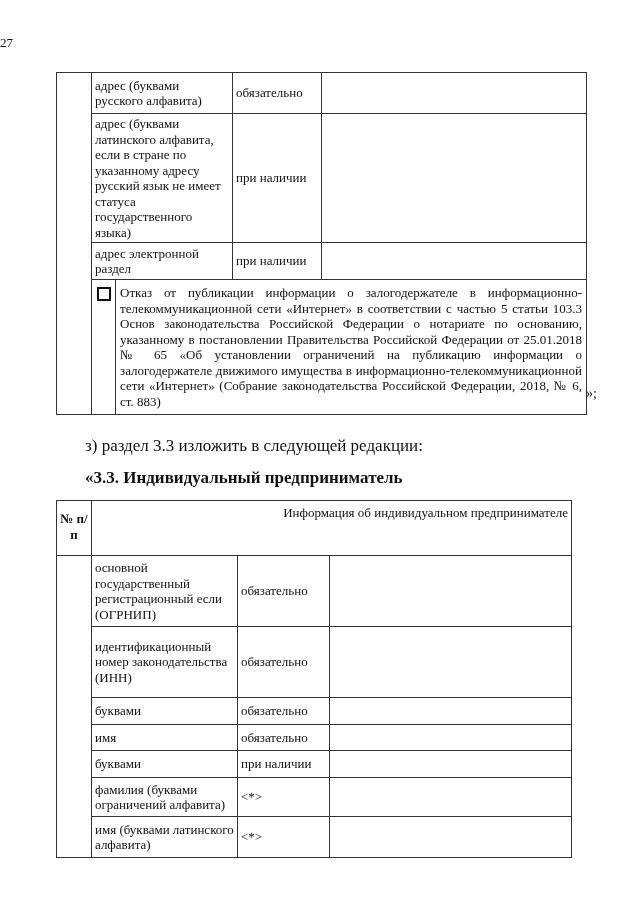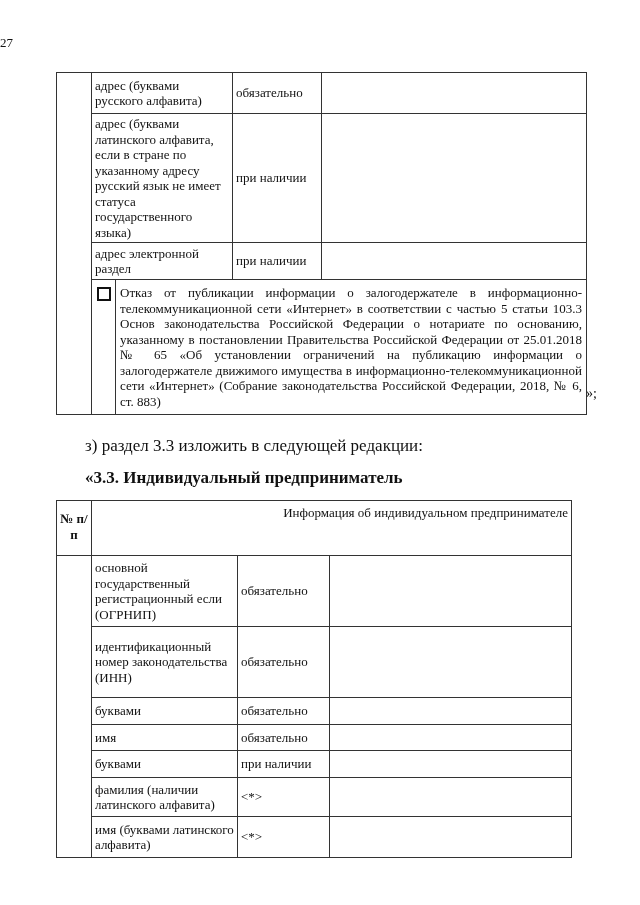--- a/index.html
+++ b/index.html
@@ -98,21 +98,21 @@
     <td>имя</td>
     <td>обязательно</td>
     <td></td>
   </tr>
   <tr style="height:27px">
     <td>буквами</td>
     <td>при наличии</td>
     <td></td>
   </tr>
   <tr style="height:39px">
-    <td>фамилия (наличии латинского алфавита)</td>
+    <td>фамилия (буквами ограничений алфавита)</td>
     <td>&lt;*&gt;</td>
     <td></td>
   </tr>
   <tr style="height:41px">
     <td>имя (буквами латинского алфавита)</td>
     <td>&lt;*&gt;</td>
     <td></td>
   </tr>
 </tbody>
   </table>

